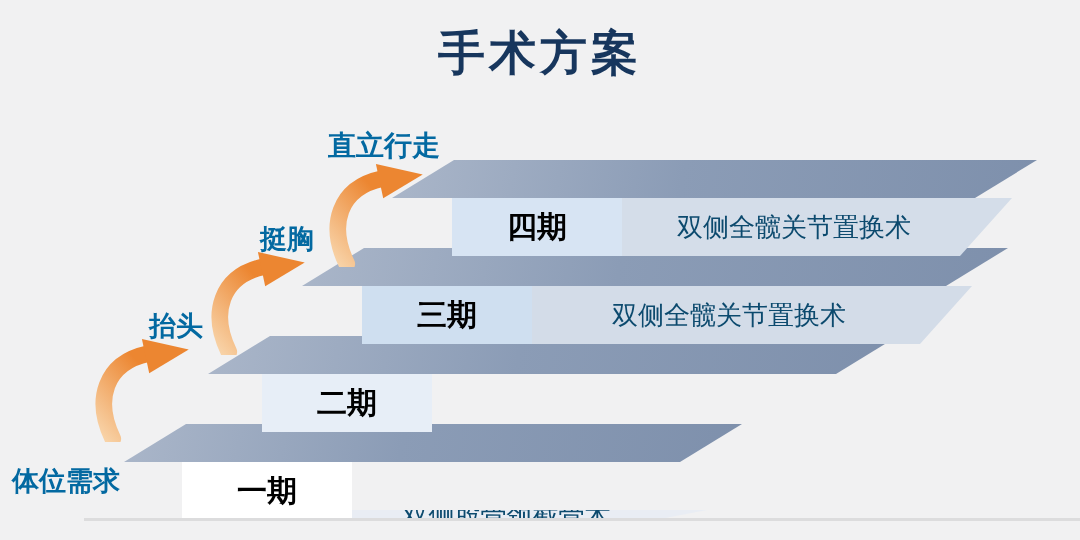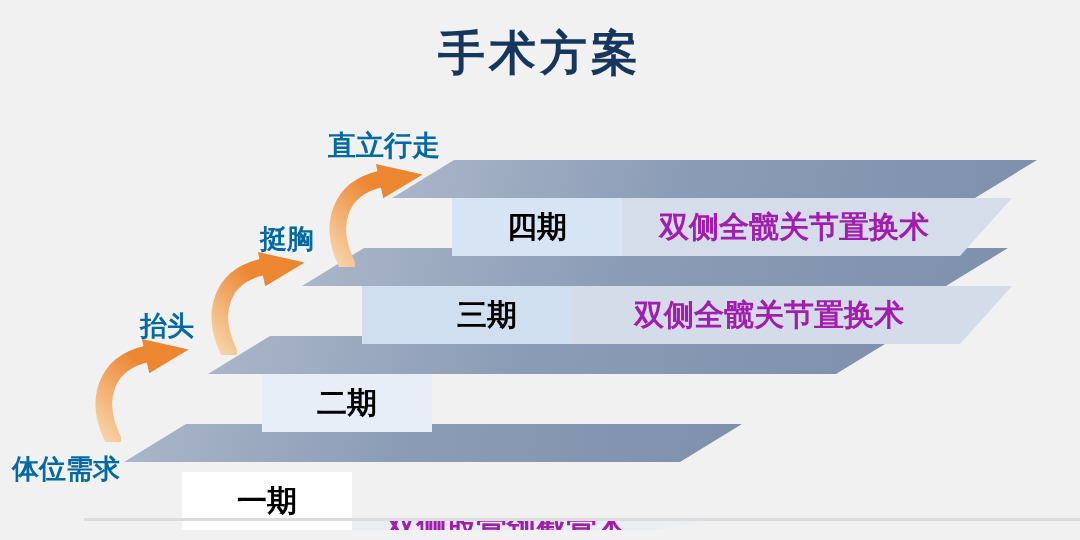--- a/index.html
+++ b/index.html
@@ -25,51 +25,51 @@
   }
   .front{position:absolute;display:flex;height:58px;}
   .phase-box{
     width:170px;flex:0 0 170px;display:flex;align-items:center;justify-content:center;
     font-size:30px;font-weight:700;color:#000;
   }
   .desc-bar{
     display:flex;align-items:center;justify-content:center;
     padding-right:46px;box-sizing:border-box;
     clip-path:polygon(0 0,100% 0,calc(100% - 52px) 100%,0 100%);
-    font-size:30px;font-weight:700;color:#a21caf;white-space:nowrap;
+    font-size:26px;font-weight:400;color:#0c4a6e;white-space:nowrap;
   }
 
   
   .s1 .top-face{left:124px;top:424px;width:618px;}
-  .s1 .front{left:182px;top:472px;}
+  .s1 .front{left:182px;top:462px;}
   .s1 .phase-box{background:#ffffff;}
   .s1 .desc-bar{width:355px;background:#e9edf4;margin-top:48px;}
   
   .s2 .top-face{left:208px;top:336px;width:690px;}
   .s2 .front{left:262px;top:374px;justify-content:center;}
   .s2 .phase-box{background:#e7eef7;}
   .s2 .desc-bar{width:430px;background:#dde4ee;}
   
   .s3 .top-face{left:302px;top:248px;width:706px;}
   .s3 .front{left:362px;top:286px;}
-  .s3 .phase-box{background:#cfdff0;padding-left:40px;}
+  .s3 .phase-box{background:#cfdff0;}
   .s3 .desc-bar{width:440px;background:#d3dce8;}
   
   .s4 .top-face{left:392px;top:160px;width:645px;}
   .s4 .front{left:452px;top:198px;}
   .s4 .phase-box{background:#d7e4f3;}
   .s4 .desc-bar{width:390px;background:#d4dde9;}
 
   
   .goal-label{
     position:absolute;font-weight:700;color:#0369a1;
     font-size:27px;white-space:nowrap;
   }
-  .lbl-base{left:12px;top:451px;}
-  .lbl-m0{left:140px;top:308px;font-family:Liberation Mono, monospace;}
+  .lbl-base{left:12px;top:463px;}
+  .lbl-m0{left:149px;top:308px;font-family:Liberation Mono, monospace;}
   .lbl-m1{left:252px;top:221px;margin-left:8px;}
   .lbl-m2{left:328px;top:127px;font-size:28px;}
 
   .arrow{position:absolute;width:104px;height:104px;}
   .arrow svg{width:100%;height:100%;display:block;}
   .arrow1{left:92px;top:338px;}
   .arrow2{left:208px;top:251px;}
   .arrow3{left:326px;top:163px;}
 
   .bottom-line{

